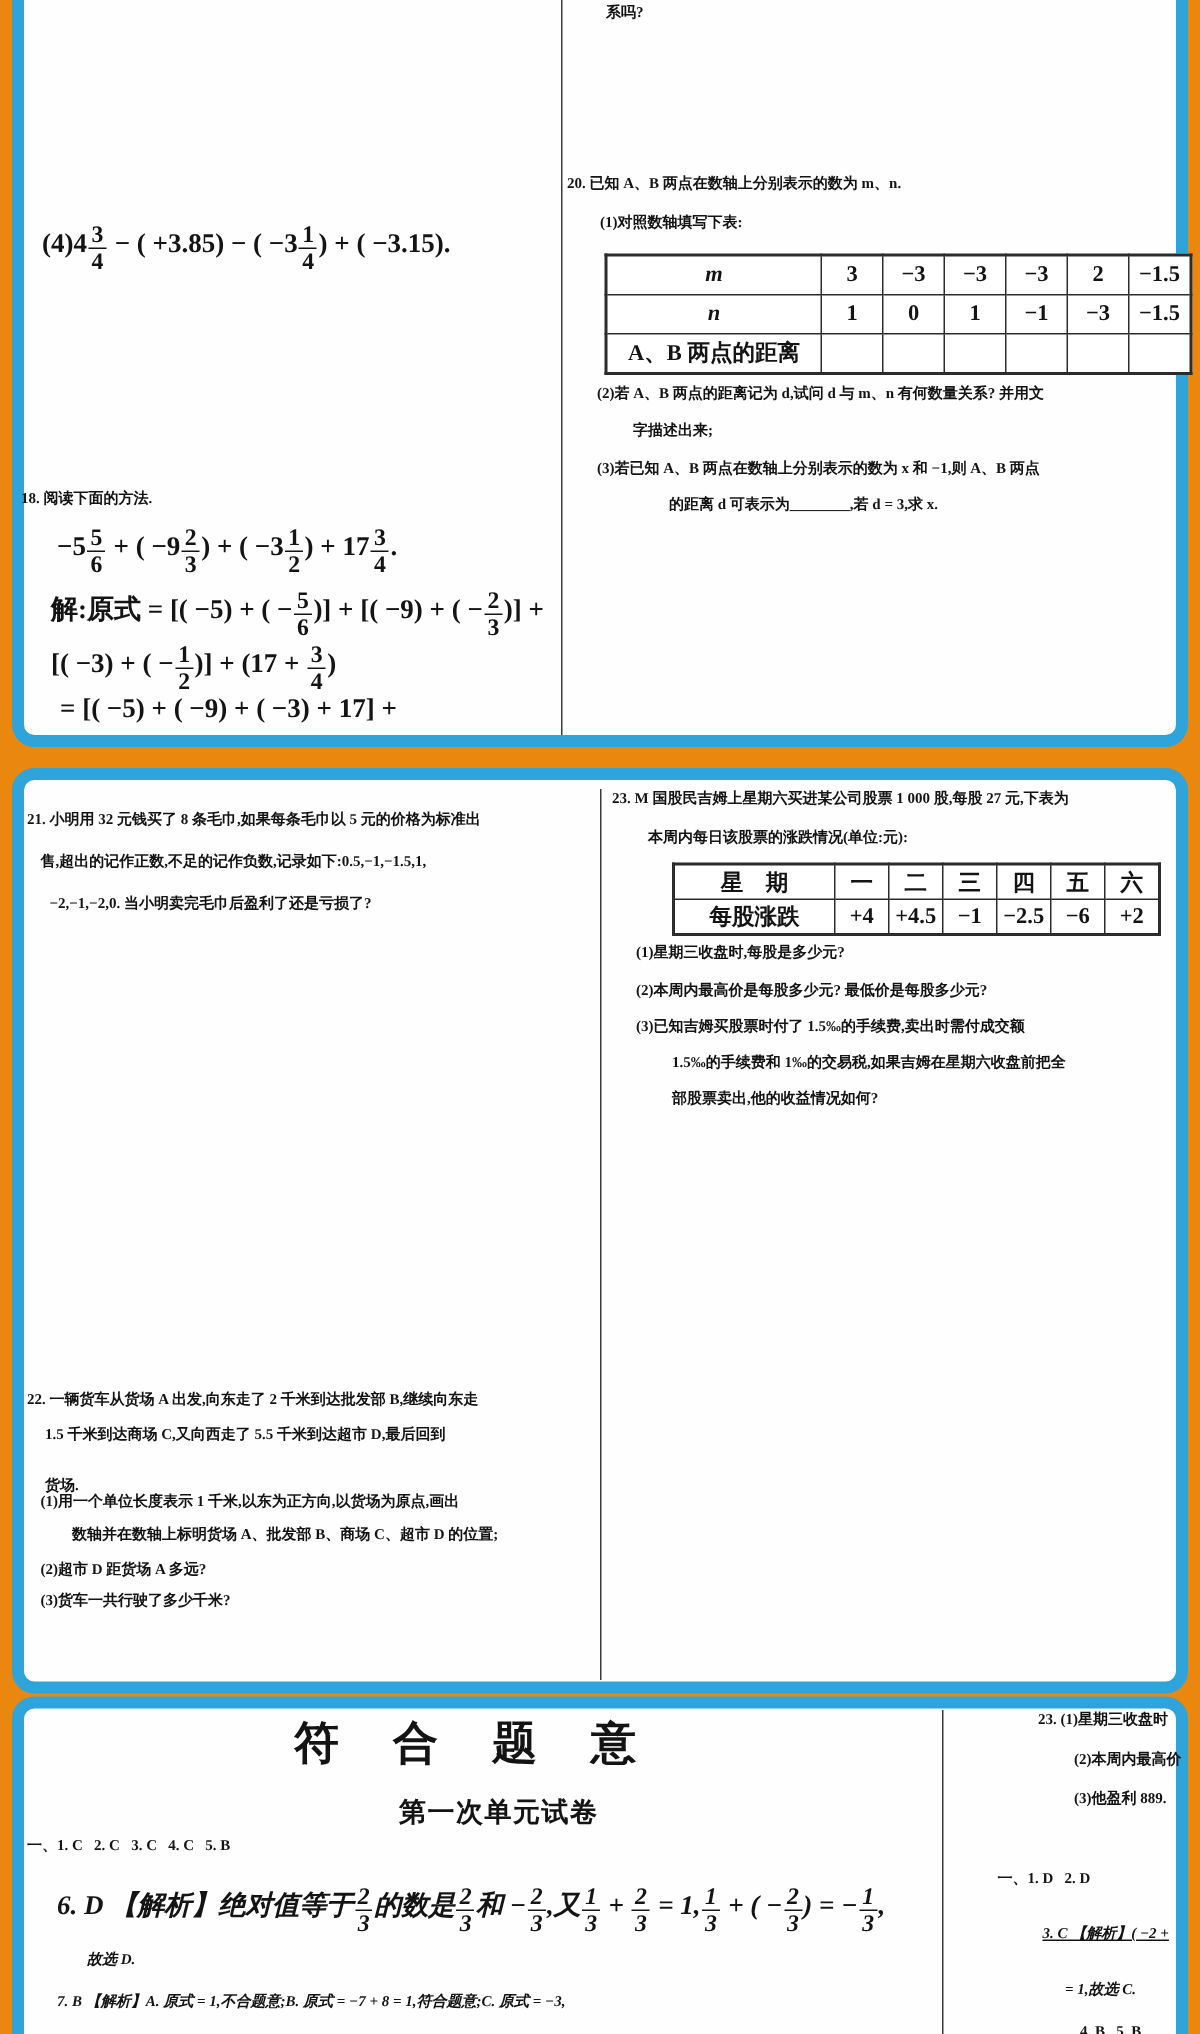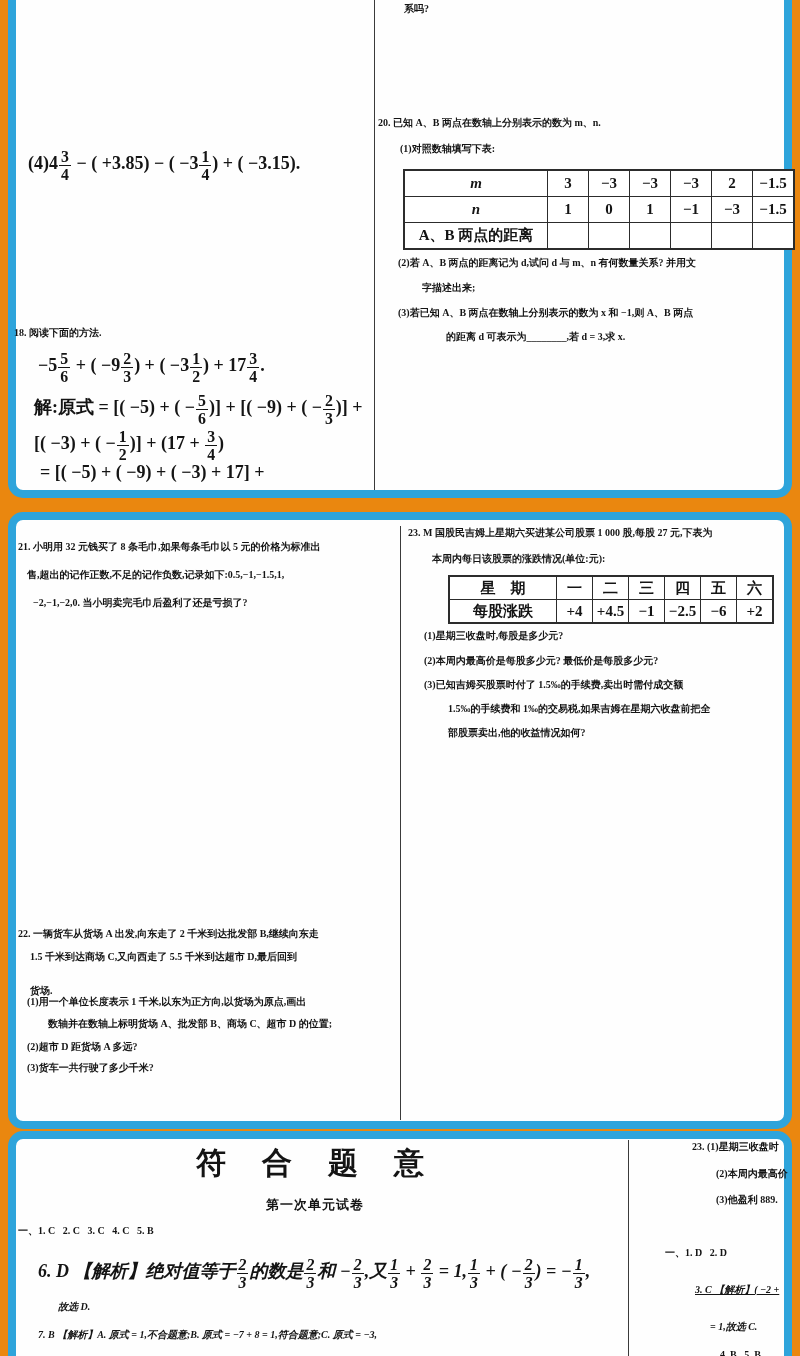--- a/index.html
+++ b/index.html
@@ -6,21 +6,21 @@
   #page{position:relative;width:800px;height:1356px;overflow:hidden;
         background:#EA870F;
         font-family:"Liberation Serif","DejaVu Serif",serif;color:#141414;}
   .panel{position:absolute;background:#fefefe;border:8px solid #2EA4DB;border-radius:15px;box-sizing:border-box;}
   .vdiv{position:absolute;width:1px;background:#3a3a3a;}
   .t{position:absolute;font-size:10px;font-weight:600;white-space:nowrap;line-height:1.35;}
   .math{font-size:18px;line-height:1;}
   .it{font-style:italic;font-weight:600;}
   .pre{white-space:pre;}
   .h1{font-size:30px;font-weight:800;letter-spacing:36px;line-height:1.1;}
-  .h2{font-size:13px;font-weight:700;font-family:"Liberation Sans","DejaVu Sans",sans-serif;letter-spacing:1px;}
+  .h2{font-size:18px;font-weight:700;font-family:"Liberation Sans","DejaVu Sans",sans-serif;letter-spacing:1px;}
   .frac{display:inline-block;vertical-align:-0.72em;text-align:center;line-height:1.08;margin:0 1px;font-size:0.88em;font-weight:600;}
   .frac .fn{display:block;padding:0 2px;}
   .frac .fd{display:block;border-top:1.2px solid #141414;padding:0 2px;}
   table.tbl{position:absolute;border-collapse:collapse;background:#fff;border:2px solid #2c2c2c;table-layout:fixed;}
   table.tbl td{border:1.3px solid #2c2c2c;text-align:center;vertical-align:middle;
       font-size:15px;font-weight:600;padding:0;overflow:hidden;}
   table.t20 td{height:25px;}
   table.t20 td.lbl{width:142px;}
   table.t20 td.val{width:40px;}
   table.t23 td{height:22px;}

